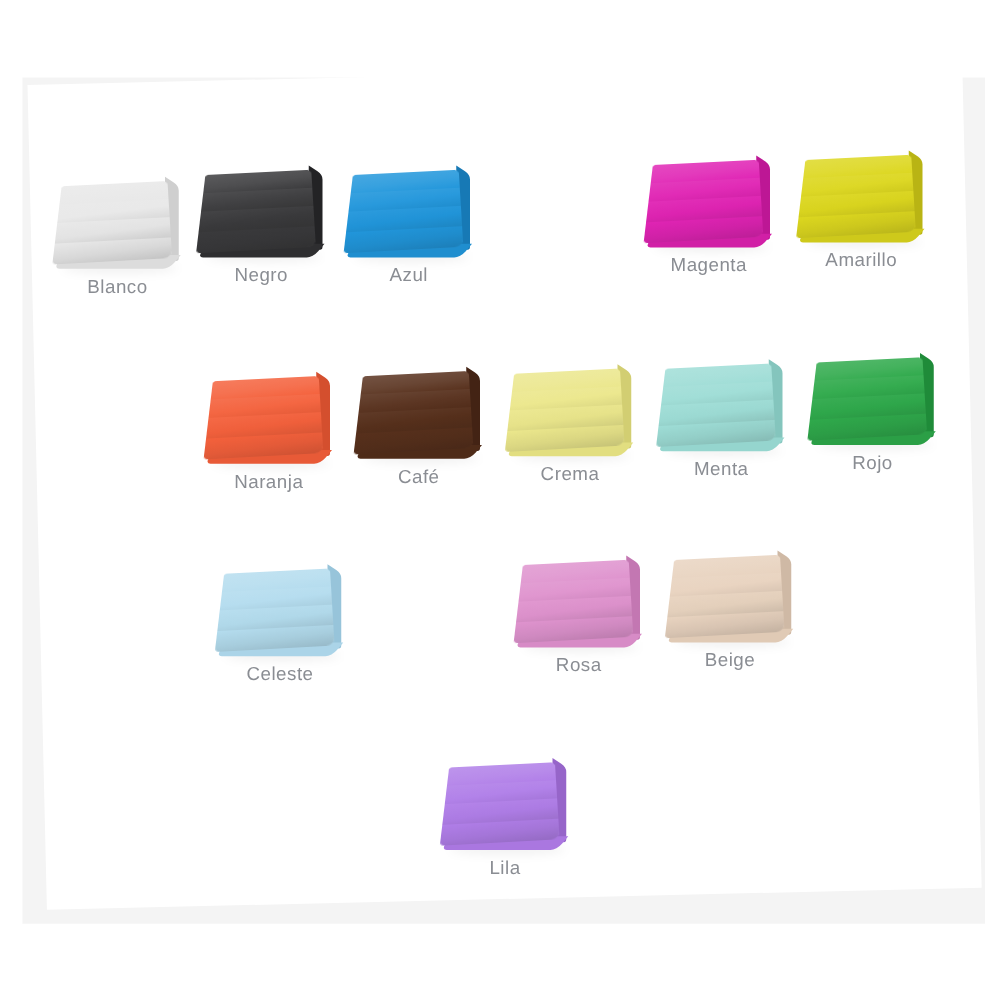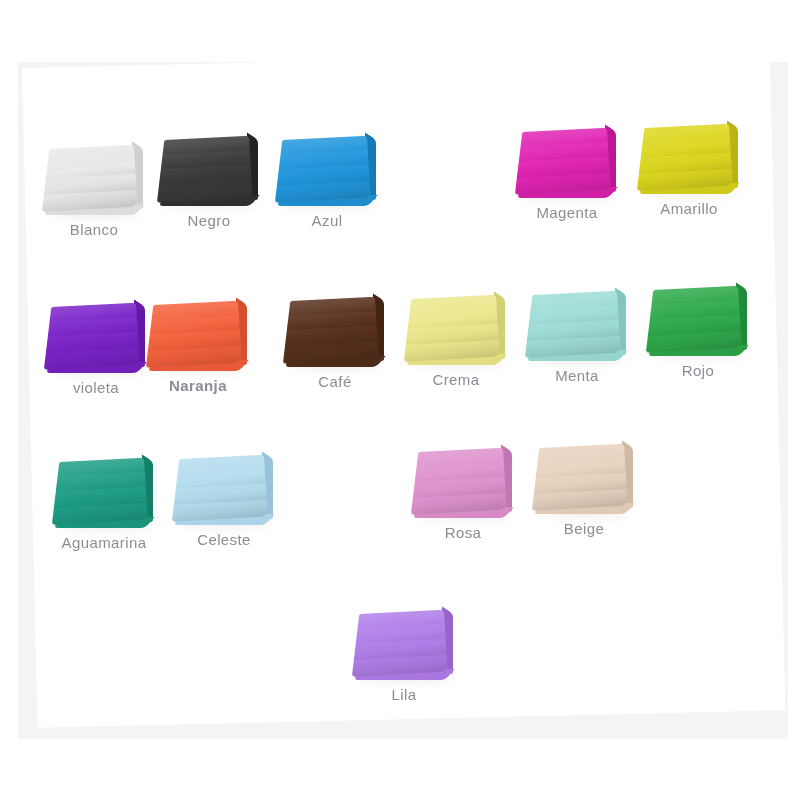--- a/index.html
+++ b/index.html
@@ -210,38 +210,21 @@
             <div class="crease" style="top: 25%; background: rgb(172, 168, 24);"></div>
             <div class="bar b2" style="background: linear-gradient(175deg, rgb(224, 219, 53) 0%, rgb(221, 216, 38) 55%, rgb(207, 202, 29) 100%);"></div>
             <div class="crease" style="top: 50%; background: rgb(172, 168, 24);"></div>
             <div class="bar b3" style="background: linear-gradient(175deg, rgb(222, 217, 42) 0%, rgb(216, 211, 30) 55%, rgb(196, 191, 28) 100%);"></div>
             <div class="crease" style="top: 75%; background: rgb(172, 168, 24);"></div>
             <div class="bar b4" style="background: linear-gradient(175deg, rgb(220, 215, 31) 0%, rgb(205, 200, 29) 55%, rgb(185, 181, 26) 100%);"></div>
           </div>
         </div>
         <div class="label">Amarillo</div>
       </div>
-      <div class="swatch" style="left: 37px; top: 289px;">
-        <div class="block">
-          <div class="shadow"></div>
-          <div class="side" style="background: rgb(99, 24, 166);"></div>
-          <div class="front" style="background: rgb(113, 31, 186);"></div>
-          <div class="face" style="background: rgb(122, 35, 200);">
-            <div class="bar b1" style="background: linear-gradient(175deg, rgb(145, 72, 209) 0%, rgb(135, 57, 206) 55%, rgb(123, 37, 201) 100%);"></div>
-            <div class="crease" style="top: 25%; background: rgb(95, 27, 156);"></div>
-            <div class="bar b2" style="background: linear-gradient(175deg, rgb(135, 57, 206) 0%, rgb(126, 42, 202) 55%, rgb(115, 33, 188) 100%);"></div>
-            <div class="crease" style="top: 50%; background: rgb(95, 27, 156);"></div>
-            <div class="bar b3" style="background: linear-gradient(175deg, rgb(129, 46, 203) 0%, rgb(120, 34, 196) 55%, rgb(109, 31, 178) 100%);"></div>
-            <div class="crease" style="top: 75%; background: rgb(95, 27, 156);"></div>
-            <div class="bar b4" style="background: linear-gradient(175deg, rgb(122, 35, 200) 0%, rgb(113, 33, 186) 55%, rgb(102, 29, 168) 100%);"></div>
-          </div>
-        </div>
-        <div class="label">violeta</div>
-      </div>
-      <div class="swatch" style="left: 139px; top: 287px; font-weight: bold;">
+      <div class="swatch" style="left: 156px; top: 287px;">
         <div class="block">
           <div class="shadow"></div>
           <div class="side" style="background: rgb(212, 79, 46);"></div>
           <div class="front" style="background: rgb(232, 90, 55);"></div>
           <div class="face" style="background: rgb(244, 97, 60);">
             <div class="bar b1" style="background: linear-gradient(175deg, rgb(246, 124, 93) 0%, rgb(245, 113, 80) 55%, rgb(244, 99, 62) 100%);"></div>
             <div class="crease" style="top: 25%; background: rgb(190, 76, 47);"></div>
             <div class="bar b2" style="background: linear-gradient(175deg, rgb(245, 113, 80) 0%, rgb(244, 102, 66) 55%, rgb(229, 91, 56) 100%);"></div>
             <div class="crease" style="top: 50%; background: rgb(190, 76, 47);"></div>
             <div class="bar b3" style="background: linear-gradient(175deg, rgb(245, 105, 70) 0%, rgb(239, 95, 59) 55%, rgb(217, 86, 53) 100%);"></div>
@@ -312,37 +295,20 @@
             <div class="crease" style="top: 25%; background: rgb(37, 132, 59);"></div>
             <div class="bar b2" style="background: linear-gradient(175deg, rgb(68, 178, 93) 0%, rgb(53, 172, 80) 55%, rgb(44, 159, 71) 100%);"></div>
             <div class="crease" style="top: 50%; background: rgb(37, 132, 59);"></div>
             <div class="bar b3" style="background: linear-gradient(175deg, rgb(57, 173, 84) 0%, rgb(46, 166, 74) 55%, rgb(42, 150, 67) 100%);"></div>
             <div class="crease" style="top: 75%; background: rgb(37, 132, 59);"></div>
             <div class="bar b4" style="background: linear-gradient(175deg, rgb(47, 169, 75) 0%, rgb(44, 157, 70) 55%, rgb(39, 142, 63) 100%);"></div>
           </div>
         </div>
         <div class="label">Rojo</div>
       </div>
-      <div class="swatch" style="left: 45px; top: 444px;">
-        <div class="block">
-          <div class="shadow"></div>
-          <div class="side" style="background: rgb(19, 127, 107);"></div>
-          <div class="front" style="background: rgb(27, 148, 124);"></div>
-          <div class="face" style="background: rgb(30, 158, 133);">
-            <div class="bar b1" style="background: linear-gradient(175deg, rgb(68, 174, 154) 0%, rgb(53, 168, 145) 55%, rgb(32, 159, 134) 100%);"></div>
-            <div class="crease" style="top: 25%; background: rgb(23, 123, 104);"></div>
-            <div class="bar b2" style="background: linear-gradient(175deg, rgb(53, 168, 145) 0%, rgb(37, 161, 137) 55%, rgb(28, 149, 125) 100%);"></div>
-            <div class="crease" style="top: 50%; background: rgb(23, 123, 104);"></div>
-            <div class="bar b3" style="background: linear-gradient(175deg, rgb(41, 163, 139) 0%, rgb(29, 155, 130) 55%, rgb(27, 141, 118) 100%);"></div>
-            <div class="crease" style="top: 75%; background: rgb(23, 123, 104);"></div>
-            <div class="bar b4" style="background: linear-gradient(175deg, rgb(30, 158, 133) 0%, rgb(28, 147, 124) 55%, rgb(25, 133, 112) 100%);"></div>
-          </div>
-        </div>
-        <div class="label">Aguamarina</div>
-      </div>
       <div class="swatch" style="left: 165px; top: 441px;">
         <div class="block">
           <div class="shadow"></div>
           <div class="side" style="background: rgb(151, 196, 218);"></div>
           <div class="front" style="background: rgb(171, 212, 232);"></div>
           <div class="face" style="background: rgb(180, 220, 238);">
             <div class="bar b1" style="background: linear-gradient(175deg, rgb(193, 226, 241) 0%, rgb(188, 224, 240) 55%, rgb(181, 220, 238) 100%);"></div>
             <div class="crease" style="top: 25%; background: rgb(140, 172, 186);"></div>
             <div class="bar b2" style="background: linear-gradient(175deg, rgb(188, 224, 240) 0%, rgb(182, 221, 239) 55%, rgb(169, 207, 224) 100%);"></div>
             <div class="crease" style="top: 50%; background: rgb(140, 172, 186);"></div>

